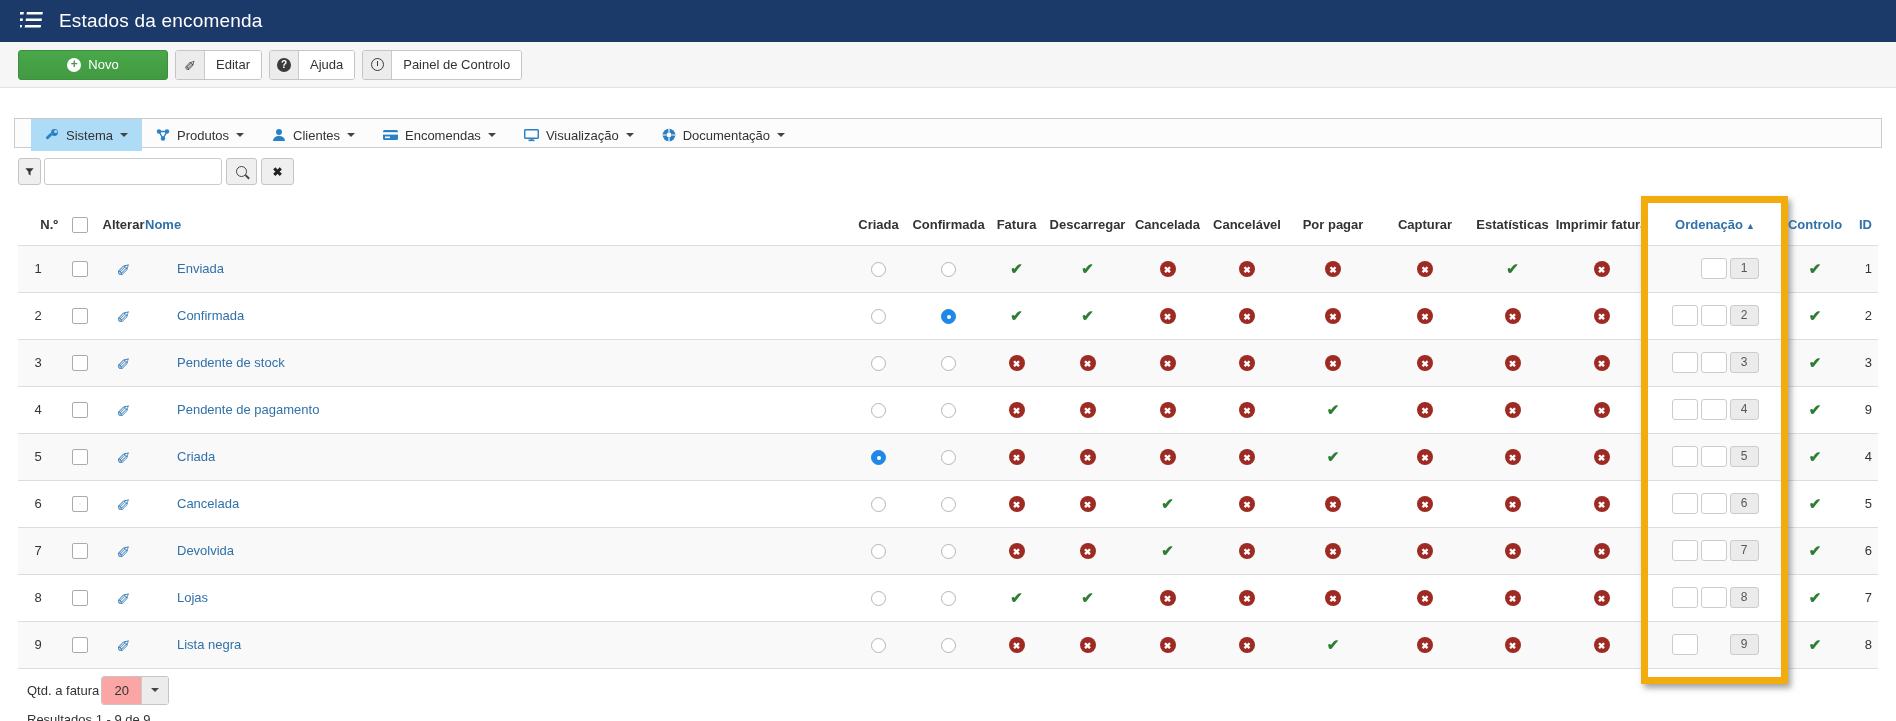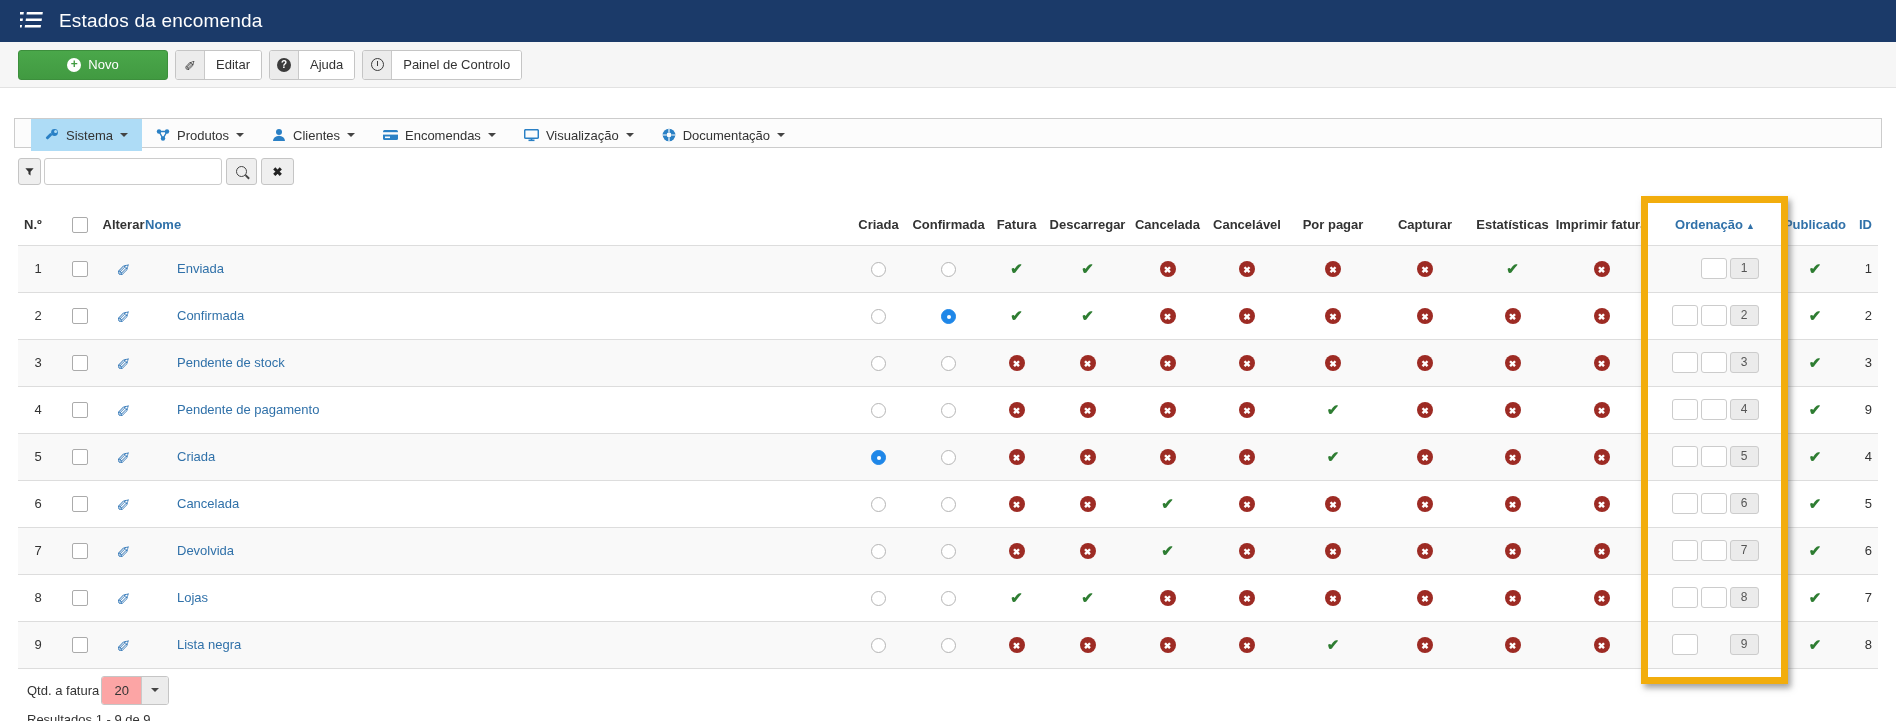--- a/index.html
+++ b/index.html
@@ -52,21 +52,21 @@
   .btn-search{width:31px;margin-left:4px;}
   .btn-clear{width:33px;margin-left:4px;}
   .mag{width:9px;height:9px;border:1.5px solid #444;border-radius:50%;position:relative;display:inline-block;}
   .mag::after{content:"";position:absolute;width:5px;height:1.5px;background:#444;transform:rotate(45deg);right:-4px;bottom:-1px;}
   .x-ic::before{content:"✖";font-size:12px;color:#222;font-weight:bold;}
 
   
   table{border-collapse:collapse;table-layout:fixed;width:1860px;margin:17px 0 0 18px;}
   th{font-size:13px;font-weight:bold;color:#333;padding:14px 0 12px 0;text-align:center;white-space:nowrap;overflow:visible;}
   th.link, th.link span{color:#3071a9;cursor:pointer;}
-  th:nth-child(1){text-align:left;padding-left:6px;}
+  th:nth-child(1){text-align:right;padding-left:6px;}
   th:nth-child(4){text-align:left;}
   th:nth-child(17){text-align:right;padding-right:6px;}
   td{height:44px;text-align:center;border-top:1px solid #ddd;font-size:13px;color:#333;}
   tbody tr:last-of-type td{border-bottom:1px solid #ddd;}
   tbody tr:nth-of-type(odd){background:#f9f9f9;}
   .td-name{text-align:left;padding-left:32px;}
   .td-id{text-align:right;padding-right:6px;}
   .name-link{color:#3071a9;text-decoration:none;cursor:pointer;}
   .sort-caret{font-size:9px;margin-left:3px;}
 
@@ -247,21 +247,21 @@
         <th>Descarregar</th>
         <th>Cancelada</th>
         <th>Cancelável</th>
         <th>Por pagar</th>
         <th>Capturar</th>
         <th>Estatísticas</th>
         <th>Imprimir fatura</th>
         <th class="link">
           <span>Ordenação</span><span class="sort-caret">▲</span>
         </th>
-        <th class="link">Publicado</th>
+        <th class="link">Controlo</th>
         <th class="link">ID</th>
       </tr>
     </thead>
     <tbody>
 
         <tr>
           <td class="td-num">1</td>
           <td><span class="cb"></span></td>
           <td><span class="pencil"></span></td>
           <td class="td-name"><a class="name-link">Enviada</a></td>

